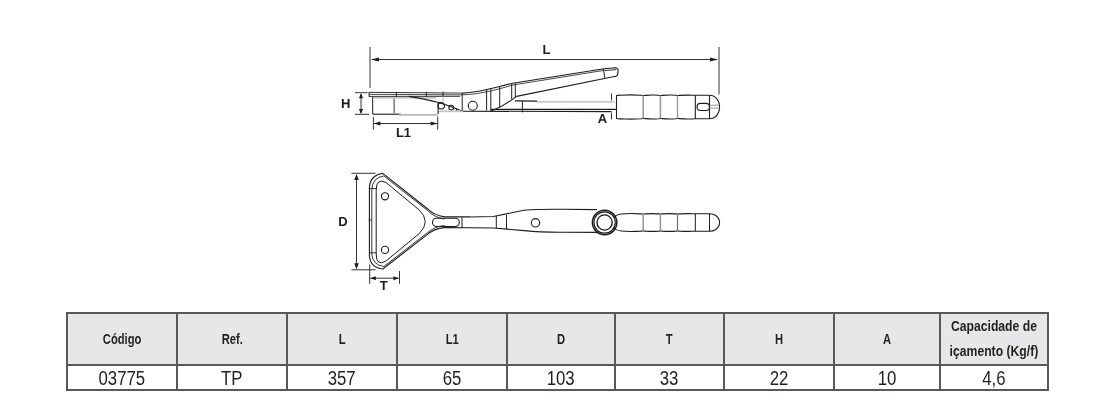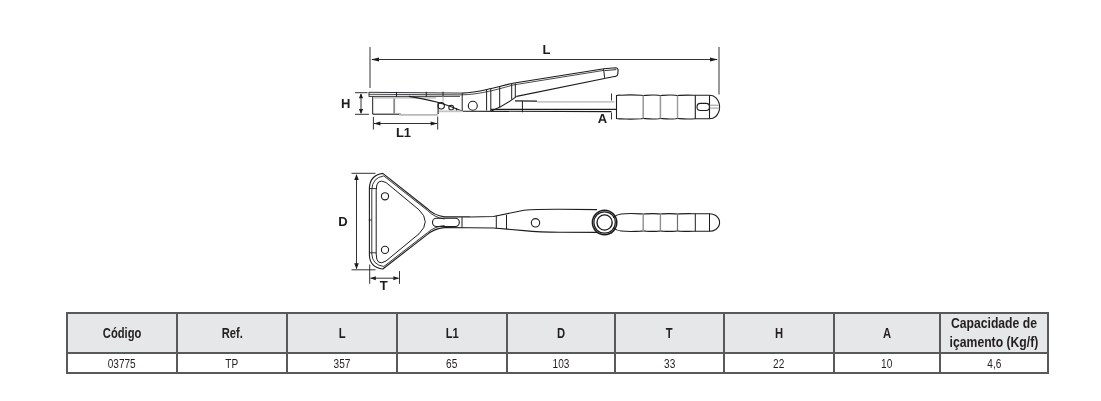--- a/index.html
+++ b/index.html
@@ -2,22 +2,22 @@
 <html><head>
 <meta charset="utf-8">
 <style>
   html,body{margin:0;padding:0;background:#fff;width:1101px;height:401px;overflow:hidden;}
   body{font-family:"Liberation Sans",sans-serif;}
   #stage{position:relative;width:1101px;height:401px;}
   svg{position:absolute;left:0;top:0;}
   table.spec{position:absolute;left:66px;top:312px;width:981px;border-collapse:collapse;table-layout:fixed;}
   table.spec td{border:2px solid #58595b;text-align:center;vertical-align:middle;color:#231f20;padding:0;}
   tr.hd td{background:#e6e7e8;font-weight:bold;font-size:14px;height:36px;}
-  tr.dt td{background:#fff;font-size:12px;height:18px;}
-  td.cap{font-size:12.4px;line-height:19px;text-decoration:underline;}
+  tr.dt td{background:#fff;font-size:20px;height:18px;}
+  td.cap{font-size:12.4px;line-height:25px;text-decoration:underline;}
   tr.hd td span{display:inline-block;transform:scaleX(0.80);}
   tr.hd td.cap span{transform:scaleX(0.87);}
   tr.dt td span{display:inline-block;transform:translateY(1px) scaleX(0.84);}
 </style>
 </head>
 <body>
 <div id="stage">
 <svg width="1101" height="401" viewBox="0 0 1101 401">
   <g fill="none" stroke="#1d1d1f" stroke-width="1">
 

